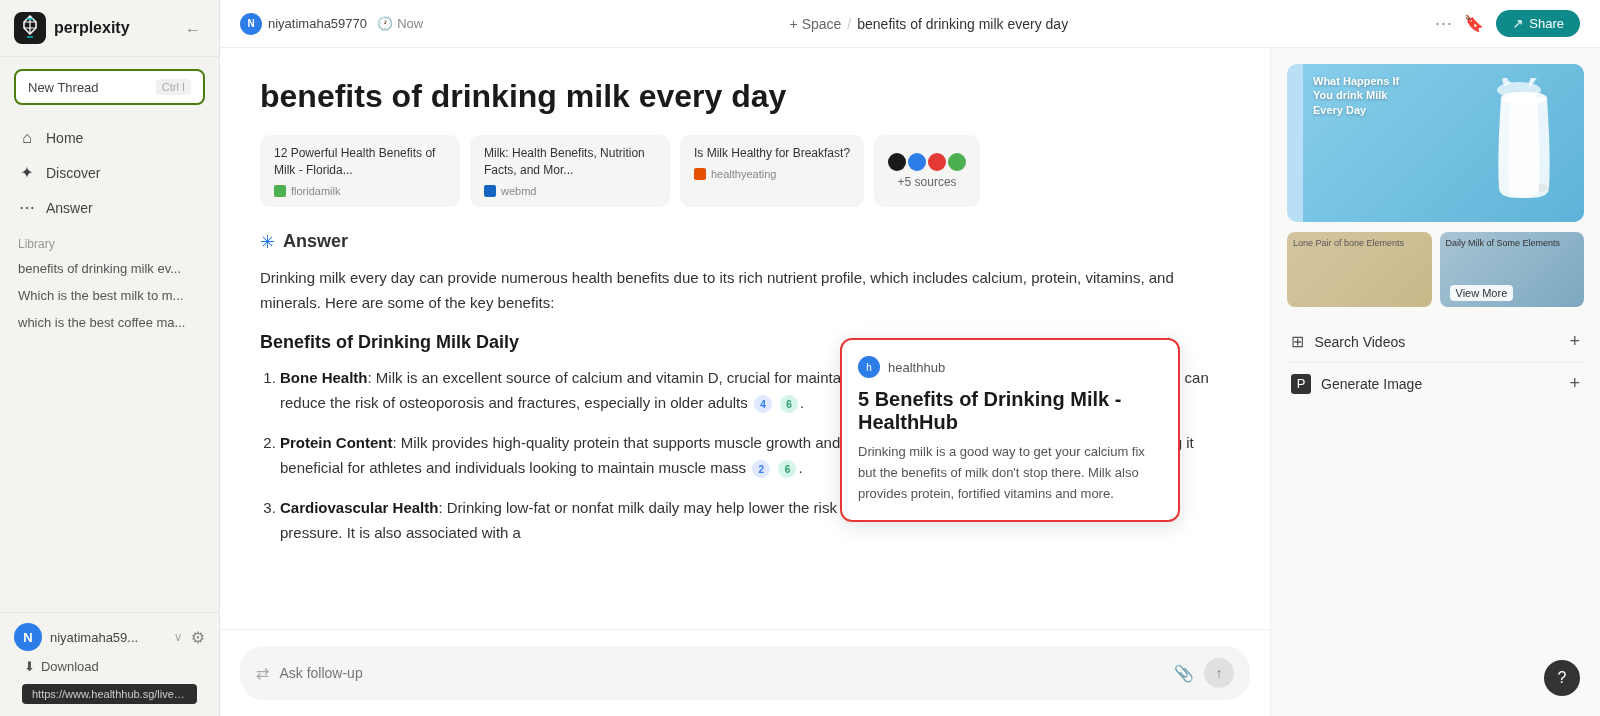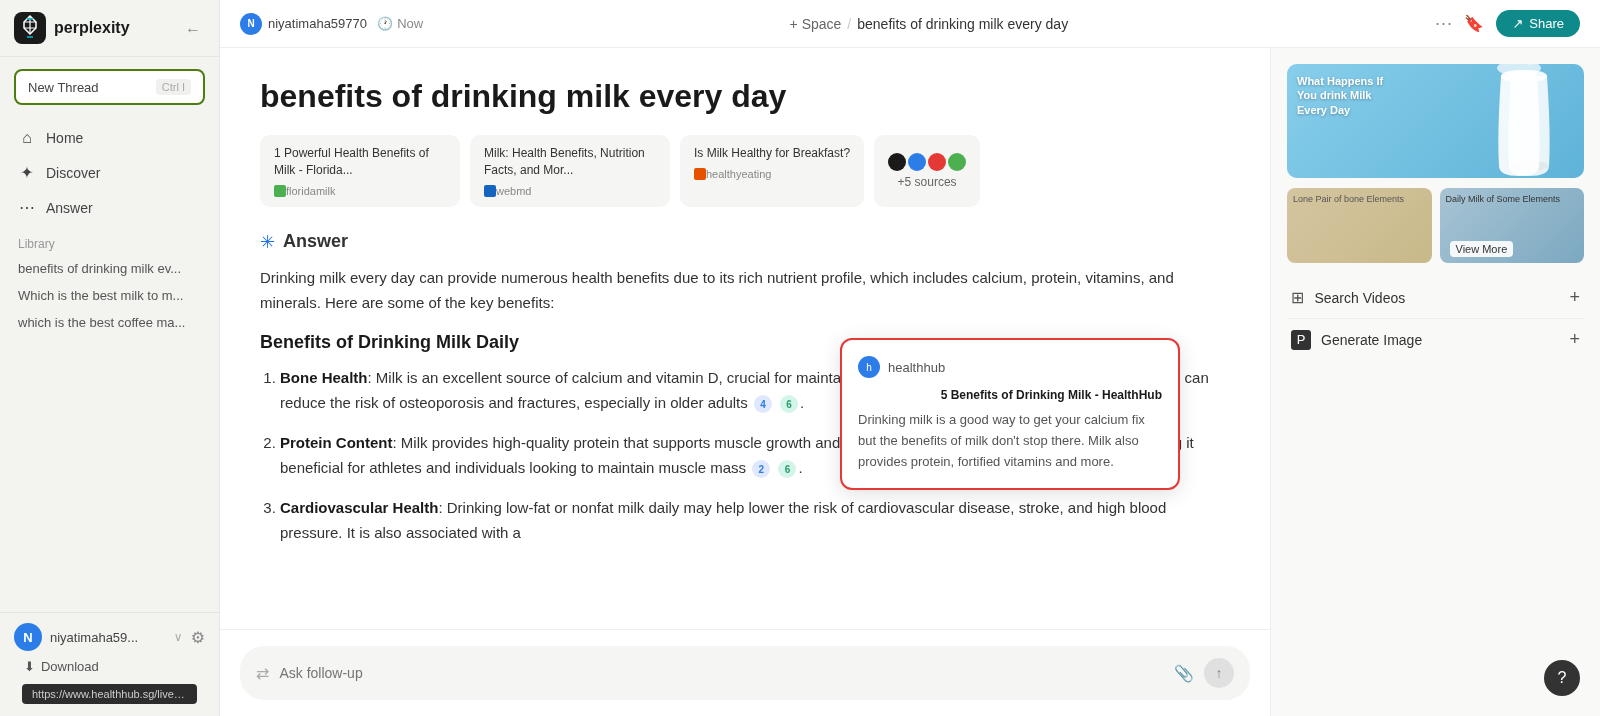--- a/index.html
+++ b/index.html
@@ -44,21 +44,21 @@
     .bookmark-icon { font-size: 16px; color: #888; cursor: pointer; }
     .share-btn { background: #0e8a8a; color: #fff; border: none; border-radius: 20px; padding: 6px 16px; font-size: 13px; cursor: pointer; display: flex; align-items: center; gap: 6px; }
 
     
     #content-area { display: flex; flex: 1; overflow: hidden; }
     #main-content { flex: 1; overflow-y: auto; padding: 30px 40px 100px; position: relative; }
     .page-title { font-size: 32px; font-weight: 700; color: #1a1a1a; margin-bottom: 20px; }
     .source-cards { display: flex; gap: 10px; margin-bottom: 24px; flex-wrap: wrap; }
     .source-card { background: #f5f5f3; border-radius: 10px; padding: 10px 14px; min-width: 140px; max-width: 200px; cursor: pointer; }
     .source-card-title { font-size: 12px; font-weight: 500; color: #333; line-height: 1.4; margin-bottom: 6px; }
-    .source-card-domain { display: flex; align-items: center; font-size: 11px; color: #888; }
+    .source-card-domain { display: flex; align-items: center; gap: 5px; font-size: 11px; color: #888; }
     .source-card-fav { width: 12px; height: 12px; border-radius: 2px; background: #ccc; display: inline-block; }
     .sources-more { background: #f5f5f3; border-radius: 10px; padding: 10px 14px; display: flex; flex-direction: column; align-items: center; justify-content: center; cursor: pointer; }
     .sources-more-icons { display: flex; gap: 2px; margin-bottom: 4px; }
     .sources-more-label { font-size: 12px; color: #666; }
     .answer-section { margin-bottom: 16px; }
     .answer-header { display: flex; align-items: center; gap: 8px; margin-bottom: 12px; }
     .answer-icon { font-size: 18px; color: #1a73e8; }
     .answer-title { font-size: 18px; font-weight: 600; color: #333; }
     .answer-text { font-size: 15px; color: #333; line-height: 1.7; }
     .benefits-title { font-size: 18px; font-weight: 700; color: #1a1a1a; margin: 16px 0 12px; }
@@ -66,34 +66,34 @@
     .benefit-item { margin-bottom: 14px; font-size: 15px; color: #333; line-height: 1.7; }
     .benefit-item strong { color: #1a1a1a; }
     .ref-badge { display: inline-flex; align-items: center; justify-content: center; width: 18px; height: 18px; border-radius: 50%; background: #e0e8ff; color: #2d7de8; font-size: 10px; font-weight: 600; margin: 0 2px; cursor: pointer; vertical-align: middle; }
     .ref-badge.green { background: #d4f5e9; color: #2a9d6b; }
 
     
     .tooltip-popup { position: absolute; top: 290px; left: 620px; background: #fff; border: 2px solid #e53935; border-radius: 12px; padding: 16px; width: 340px; box-shadow: 0 4px 20px rgba(0,0,0,0.12); z-index: 10; }
     .tooltip-source-header { display: flex; align-items: center; gap: 8px; margin-bottom: 10px; }
     .tooltip-source-icon { width: 22px; height: 22px; border-radius: 50%; background: #2d7de8; display: flex; align-items: center; justify-content: center; color: #fff; font-size: 10px; }
     .tooltip-source-name { font-size: 13px; color: #555; font-weight: 500; }
-    .tooltip-title { font-size: 12px; font-weight: 700; color: #1a1a1a; margin-bottom: 8px; text-align: right; }
+    .tooltip-title { font-size: 20px; font-weight: 700; color: #1a1a1a; margin-bottom: 8px; }
     .tooltip-body { font-size: 13px; color: #555; line-height: 1.6; }
 
     
     #followup-bar { position: absolute; bottom: 0; left: 0; right: 0; padding: 16px 20px; background: #fff; border-top: 1px solid #eee; }
     .followup-inner { display: flex; align-items: center; gap: 10px; background: #f5f5f3; border-radius: 24px; padding: 12px 16px; }
     .followup-shuffle { font-size: 16px; color: #aaa; cursor: pointer; }
     .followup-input { flex: 1; background: none; border: none; outline: none; font-size: 14px; color: #333; }
     .followup-attach { font-size: 16px; color: #aaa; cursor: pointer; }
     .followup-send { width: 30px; height: 30px; border-radius: 50%; background: #e0e0e0; display: flex; align-items: center; justify-content: center; cursor: pointer; color: #888; }
 
     
     #right-sidebar { width: 330px; min-width: 330px; background: #f9f9f8; border-left: 1px solid #eee; overflow-y: auto; padding: 16px; }
-    .right-preview-main { width: 100%; height: 114px; border-radius: 10px; object-fit: cover; background: #b8dff5; display: flex; align-items: center; justify-content: center; overflow: hidden; margin-bottom: 10px; position: relative; }
+    .right-preview-main { width: 100%; height: 158px; border-radius: 10px; object-fit: cover; background: #b8dff5; display: flex; align-items: center; justify-content: center; overflow: hidden; margin-bottom: 10px; position: relative; padding-left: 16px; }
     .right-preview-main-inner { width: 100%; height: 100%; background: linear-gradient(135deg, #87ceeb 0%, #5fb3d8 100%); display: flex; align-items: center; justify-content: center; position: relative; }
     .milk-preview-text { position: absolute; top: 10px; left: 10px; color: #fff; font-size: 11px; font-weight: 700; line-height: 1.3; text-shadow: 0 1px 3px rgba(0,0,0,0.3); }
     .milk-preview-text span { display: block; }
     .milk-glass-svg { position: absolute; right: 20px; }
     .right-thumbs-row { display: flex; gap: 8px; margin-bottom: 14px; align-items: flex-end; }
     .right-thumb { flex: 1; height: 75px; border-radius: 8px; background: #e0e0e0; overflow: hidden; position: relative; }
     .right-thumb-1 { background: linear-gradient(135deg, #d4c5a0 0%, #c8b98a 100%); }
     .right-thumb-2 { background: linear-gradient(135deg, #a8c4d4 0%, #7ba8c0 100%); }
     .view-more-btn { position: absolute; bottom: 6px; left: 10px; font-size: 11px; color: #333; background: rgba(255,255,255,0.9); padding: 2px 6px; border-radius: 4px; cursor: pointer; }
     .right-action-row { display: flex; align-items: center; justify-content: space-between; padding: 10px 4px; border-bottom: 1px solid #eee; cursor: pointer; }
@@ -191,21 +191,21 @@
       </button>
     </div>
   </div>
 
   <div id="content-area">
     <div id="main-content">
       <h1 class="page-title">benefits of drinking milk every day</h1>
 
       <div class="source-cards">
         <div class="source-card">
-          <div class="source-card-title">1 Powerful Health Benefits of Milk - Florida...</div>
+          <div class="source-card-title">12 Powerful Health Benefits of Milk - Florida...</div>
           <div class="source-card-domain">
             <span class="source-card-fav" style="background:#4caf50;"></span>
             <span>floridamilk</span>
           </div>
         </div>
         <div class="source-card">
           <div class="source-card-title">Milk: Health Benefits, Nutrition Facts, and Mor...</div>
           <div class="source-card-domain">
             <span class="source-card-fav" style="background:#1565c0;"></span>
             <span>webmd</span>

